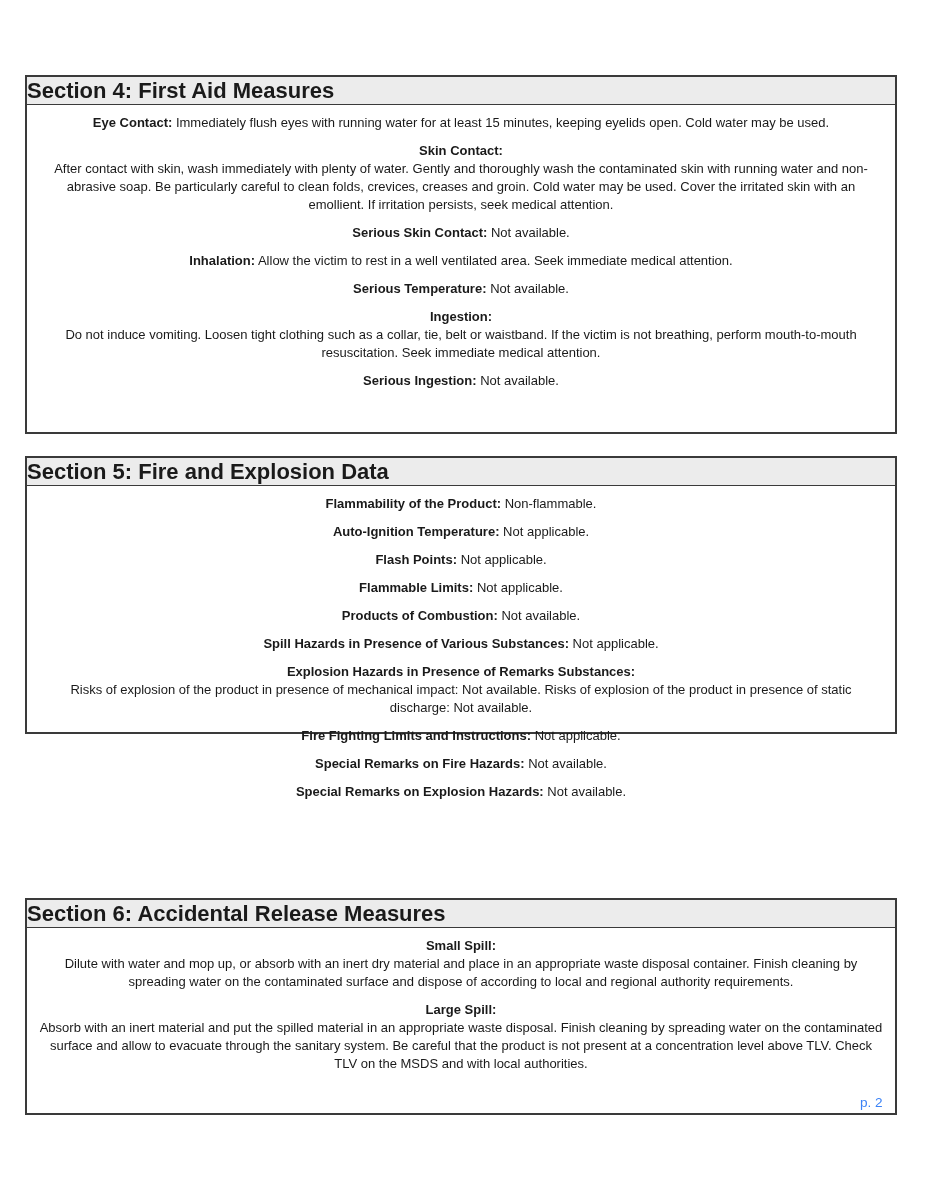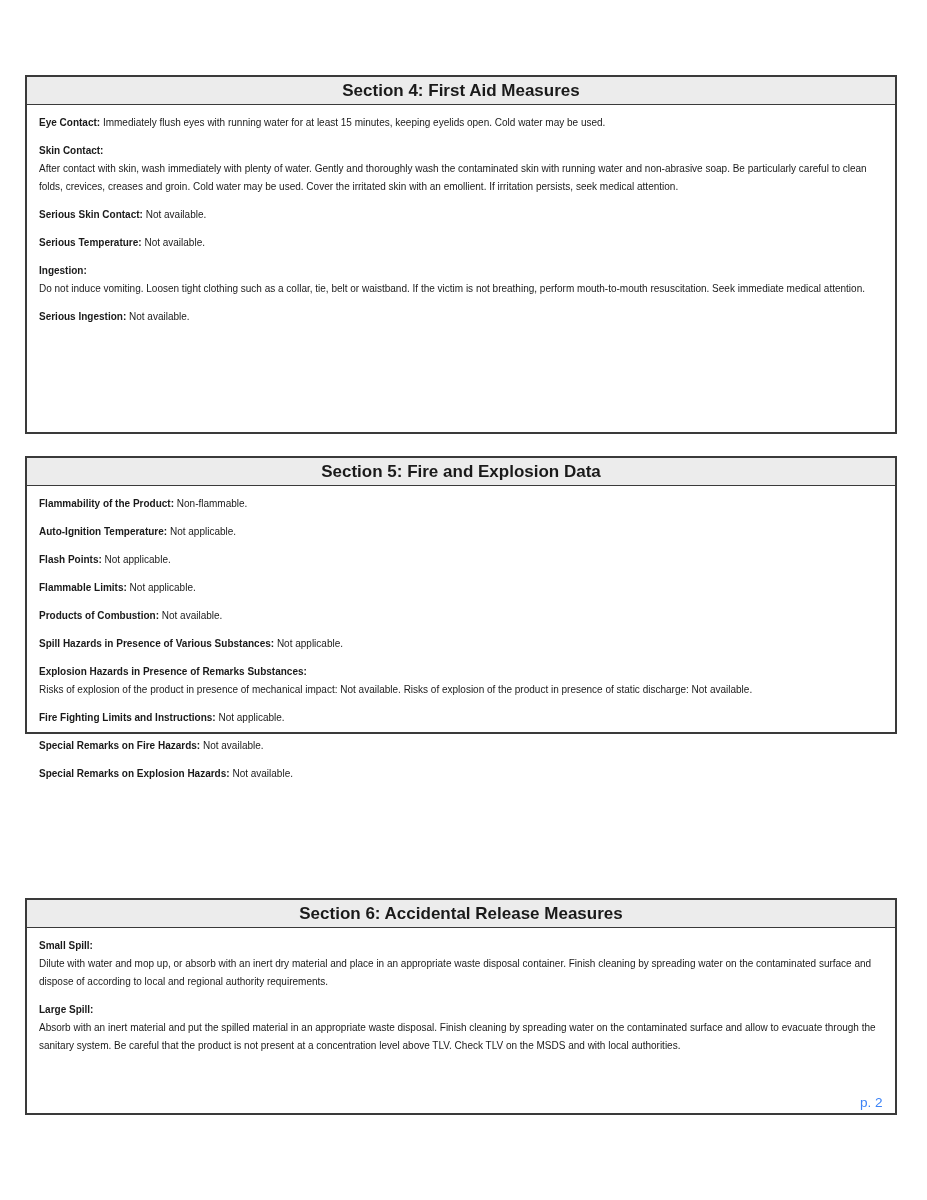--- a/index.html
+++ b/index.html
@@ -6,44 +6,45 @@
     body {
       width: 927px; height: 1200px; position: relative; overflow: hidden;
       font-family: "Liberation Sans", sans-serif; color: #1a1a1a;
     }
     .section {
       position: absolute; left: 25px; width: 872px;
       border: 2px solid #3a3a3a; box-sizing: border-box; background: #fff;
     }
     .section-header {
       background: #ececec; border-bottom: 1.5px solid #3a3a3a;
-      text-align: center; font-weight: bold; font-size: 17px;
+      text-align: left; font-weight: bold; font-size: 22px;
       height: 27px; line-height: 27px; color: #1a1a1a;
     }
-    .section-body { padding: 9px 12px 6px 12px; font-size: 10px; line-height: 18px; }
+    .section-body { padding: 9px 12px 6px 12px; font-size: 13px; line-height: 18px; text-align: center; }
     .entry { margin: 0 0 10px 0; }
     .entry:last-child { margin-bottom: 6px; }
     .label { font-weight: bold; }
     .block-label { font-weight: bold; display: block; }
     #sec4 { top: 75px; height: 359px; }
     #sec5 { top: 456px; height: 278px; }
     #sec6 { top: 898px; height: 217px; }
     .page-num {
       position: absolute; left: 860px; top: 1095px; font-size: 13.6px; color: #3b82f6;
     }
   </style>
 </head>
 <body>
 
 <div class="section" id="sec4">
   <div class="section-header">Section 4: First Aid Measures</div>
   <div class="section-body">
       <div class="entry"><span class="label">Eye Contact:</span> <span>Immediately flush eyes with running water for at least 15 minutes, keeping eyelids open. Cold water may be used.</span></div>
       <div class="entry"><span class="block-label">Skin Contact:</span><span>After contact with skin, wash immediately with plenty of water. Gently and thoroughly wash the contaminated skin with running water and non-abrasive soap. Be particularly careful to clean folds, crevices, creases and groin. Cold water may be used. Cover the irritated skin with an emollient. If irritation persists, seek medical attention.</span></div>
       <div class="entry"><span class="label">Serious Skin Contact:</span> <span>Not available.</span></div>
+      <div class="entry"><span class="label">Inhalation:</span> <span>Allow the victim to rest in a well ventilated area. Seek immediate medical attention.</span></div>
       <div class="entry"><span class="label">Serious Temperature:</span> <span>Not available.</span></div>
       <div class="entry"><span class="block-label">Ingestion:</span><span>Do not induce vomiting. Loosen tight clothing such as a collar, tie, belt or waistband. If the victim is not breathing, perform mouth-to-mouth resuscitation. Seek immediate medical attention.</span></div>
       <div class="entry"><span class="label">Serious Ingestion:</span> <span>Not available.</span></div>
     </div>
 </div>
 
 <div class="section" id="sec5">
   <div class="section-header">Section 5: Fire and Explosion Data</div>
   <div class="section-body">
       <div class="entry"><span class="label">Flammability of the Product:</span> <span>Non-flammable.</span></div>

